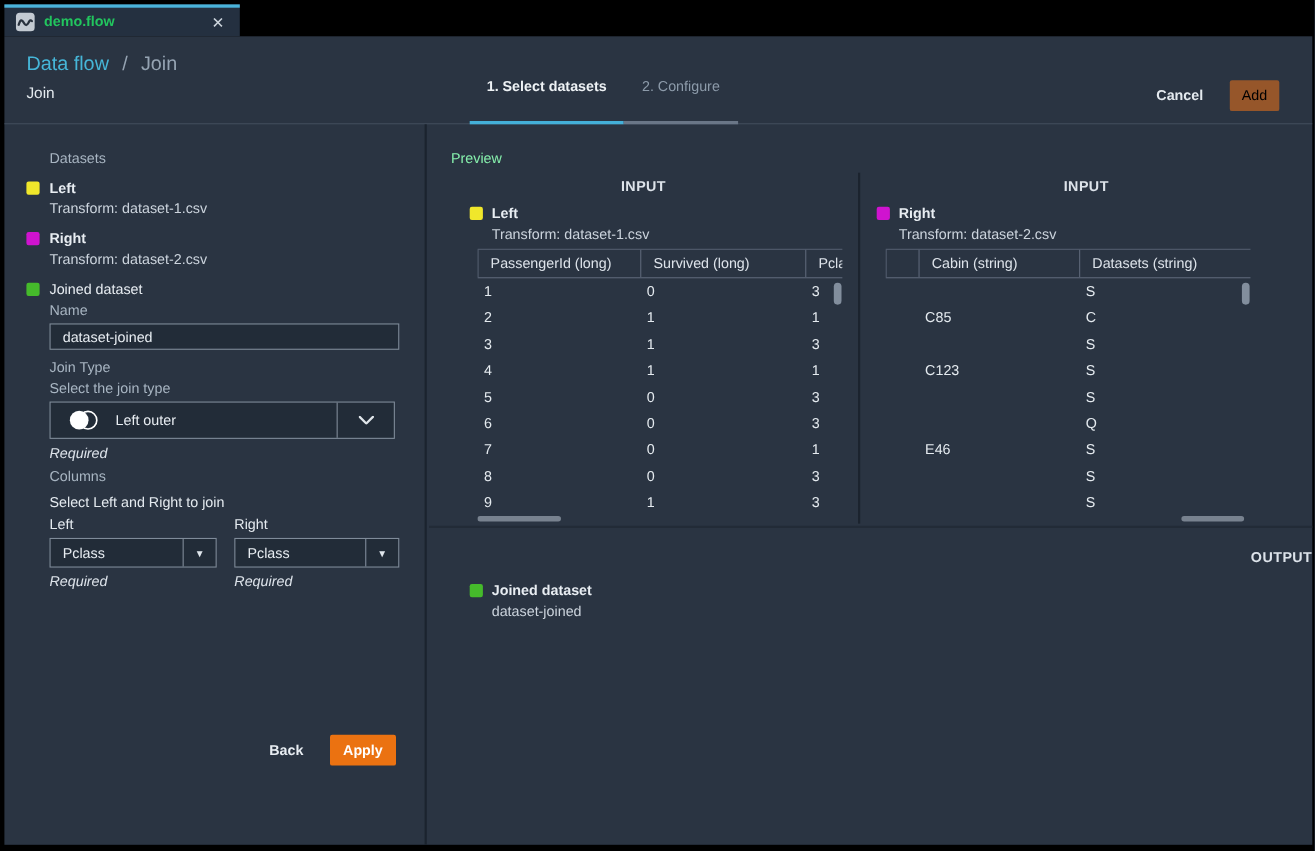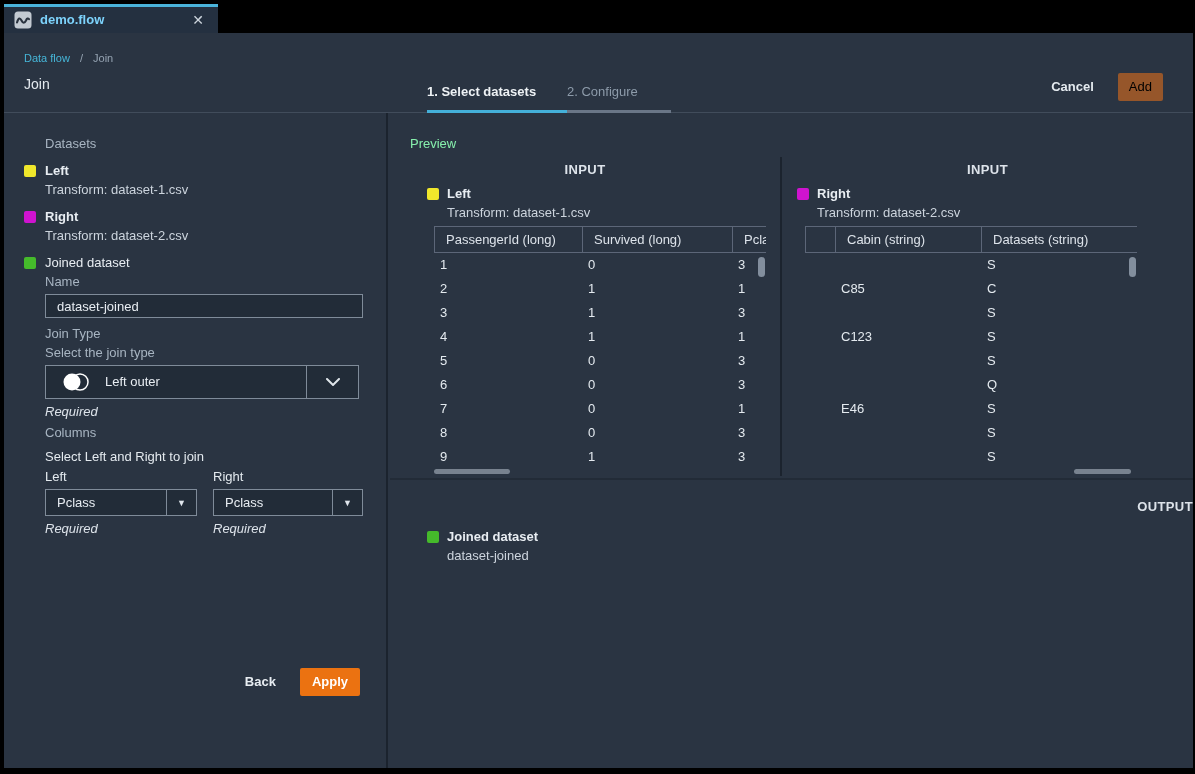--- a/index.html
+++ b/index.html
@@ -11,38 +11,38 @@
     font-size:13px; line-height:18px; color:#e6ebf0;
   }
 
   
   .tab {
     position:absolute; left:4px; top:4px; width:214px; height:29px;
     background:#243040; border-top:3px solid #4ab3da;
     display:flex; align-items:center; padding:0 10px; cursor:pointer;
   }
   .tab-icon { width:18px; height:18px; flex:none; }
-  .tab-title { font-size:13px; font-weight:700; color:#7dd3fc; margin-left:8px; flex:1; }
+  .tab-title { font-size:13px; font-weight:700; color:#22c55e; margin-left:8px; flex:1; }
   .tab-close { color:#cdd5dd; font-size:14px; line-height:14px; margin-right:4px; cursor:pointer; }
 
   
   .app {
     position:absolute; left:4px; top:33px; width:1189px; height:735px;
     background:#2a3442;
   }
 
   
   .header { position:absolute; top:0; left:0; right:0; height:80px; border-bottom:1px solid #414c5b; }
-  .breadcrumb { position:absolute; left:20px; top:16px; font-size:11px; }
+  .breadcrumb { position:absolute; left:20px; top:16px; font-size:18px; }
   .bc-link { color:#46b6d8; cursor:pointer; }
   .bc-sep  { color:#95a3b2; margin:0 7px; }
   .bc-cur  { color:#95a3b2; }
   .page-title { position:absolute; left:20px; top:42px; font-size:14px; color:#e4eaef; }
   .steps { position:absolute; left:423px; bottom:-1px; display:flex; }
-  .step  { font-size:13px; text-align:left; padding-bottom:9px; cursor:pointer; }
+  .step  { font-size:13px; text-align:center; padding-bottom:22px; cursor:pointer; }
   .step-active   { width:140px; color:#eef2f5; font-weight:700; border-bottom:3px solid #44b0d9; }
   .step-inactive { width:104px; color:#8d9baa; border-bottom:3px solid #6a7687; }
   .hdr-actions { position:absolute; right:30px; top:40px; display:flex; align-items:center; gap:24px; }
   .btn-cancel { font-weight:700; color:#e4eaef; cursor:pointer; }
   .btn-add { background:#96562a; color:#000000; font-weight:400; padding:5px 11px; border-radius:2px; cursor:default; }
 
   
   .left-panel {
     position:absolute; top:80px; left:0; bottom:0; width:384px;
     border-right:2px solid #1b232e; padding:22px 20px 0 41px;

